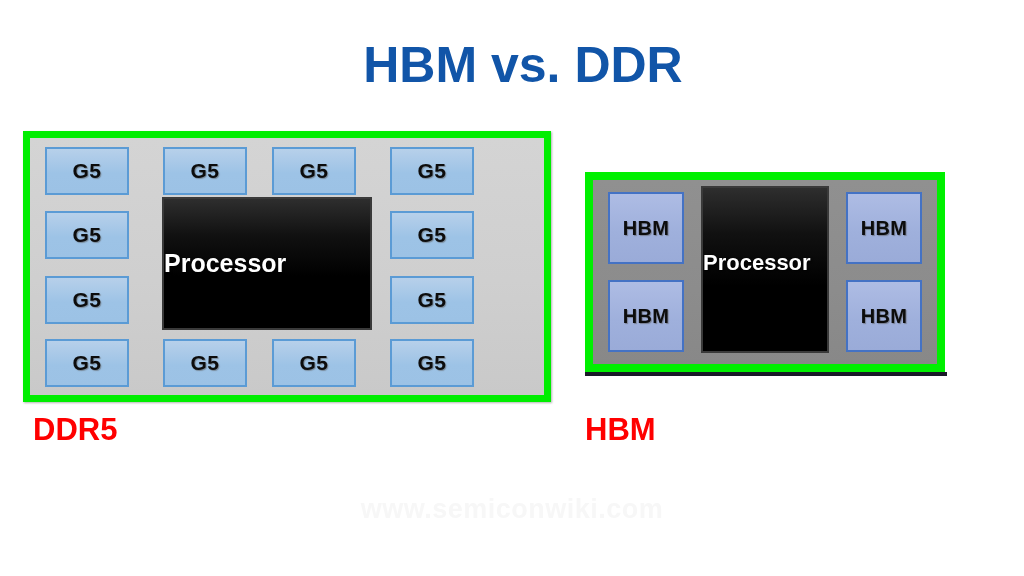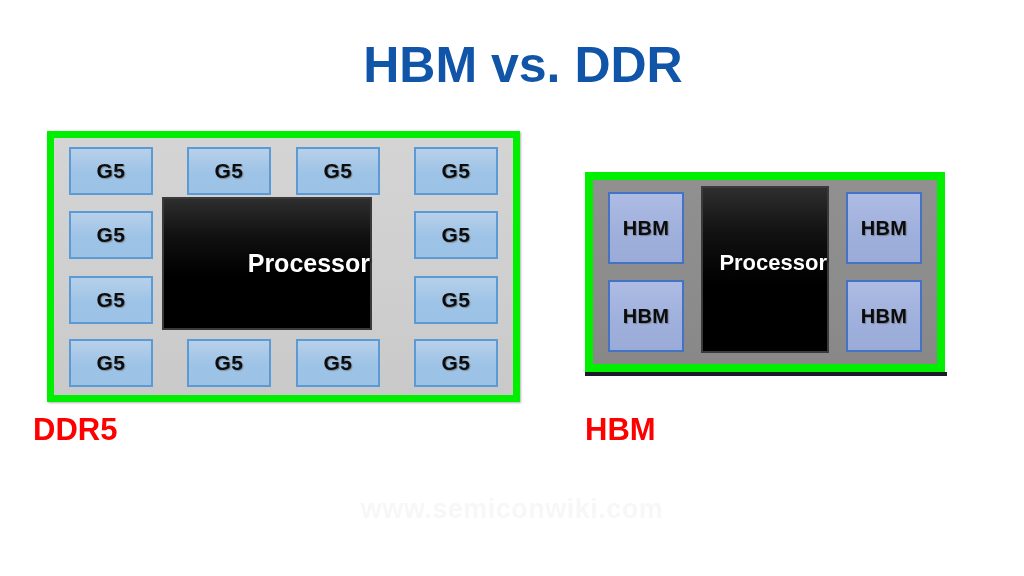--- a/index.html
+++ b/index.html
@@ -41,23 +41,23 @@
     box-sizing: border-box;
     background: #00E800;
   }
   .substrate {
     position: absolute;
     box-sizing: border-box;
   }
 
   
   #ddr5-package {
-    left: 47px;
+    left: 23px;
     top: 131px;
-    width: 473px;
+    width: 528px;
     height: 271px;
   }
   #ddr5-package .green-frame {
     background: #00EE00;
     box-shadow: 1px 1px 2px rgba(0,0,0,0.30);
   }
   #ddr5-package .substrate {
     left: 7px;
     top: 7px;
     right: 7px;
@@ -82,21 +82,21 @@
   }
 
   
   .proc-die {
     position: absolute;
     box-sizing: border-box;
     background: linear-gradient(180deg, #2e2e2e 0%, #111111 28%, #000000 60%, #000000 100%);
     border: 2px solid #3a3a3a;
     display: flex;
     align-items: center;
-    justify-content: flex-end;
+    justify-content: flex-start;
     color: #ffffff;
     font-weight: bold;
     text-shadow: 1px 1px 2px rgba(0,0,0,0.9);
   }
   #ddr5-proc {
     left: 162px;
     top: 197px;
     width: 210px;
     height: 133px;
     font-size: 25px;

